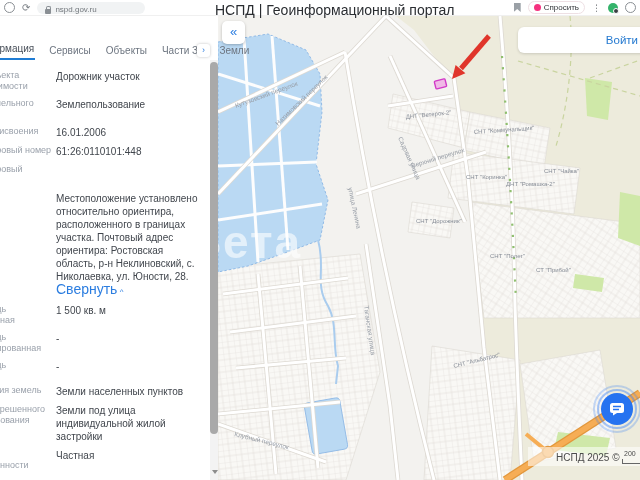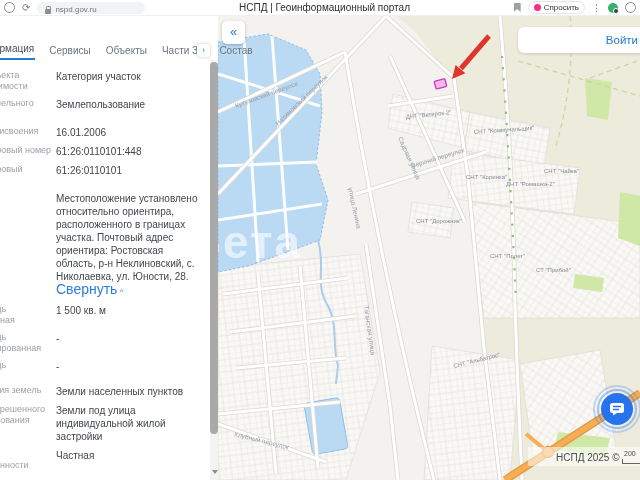--- a/index.html
+++ b/index.html
@@ -11,21 +11,21 @@
            display:flex;align-items:center;padding:0 4px;box-sizing:border-box;gap:7px;
            border-bottom:1px solid #f0f0f0;z-index:30;}
   .bicon{color:#7a7f85;font-size:10px;line-height:10px;}
   .ring{width:9px;height:9px;border:1.4px solid #8a8f94;border-radius:50%;}
   #urlbar{display:flex;align-items:flex-end;gap:4px;background:#f1f3f4;border-radius:7px;
           height:12px;padding:0 8px;width:92px;}
   .lock{width:6px;height:5px;background:#8a8f94;border-radius:1px;position:relative;margin-top:2px;}
   .lock:before{content:"";position:absolute;top:-3px;left:1px;width:3px;height:3px;
           border:1px solid #8a8f94;border-bottom:none;border-radius:2px 2px 0 0;}
   #url{font-size:8px;color:#73787d;}
-  #btitle{position:absolute;left:215px;top:2px;font-size:10px;color:#2a2d31;white-space:nowrap;margin-left:24px;}
+  #btitle{position:absolute;left:215px;top:2px;font-size:14px;color:#2a2d31;white-space:nowrap;}
   #bright{margin-left:auto;display:flex;align-items:center;gap:7px;}
   .ribbon{width:7px;height:9px;background:#9aa0a6;
           clip-path:polygon(0 0,100% 0,100% 100%,50% 68%,0 100%);}
   #ask{display:flex;align-items:center;gap:3px;border:1px solid #eee0e4;border-radius:8px;
        padding:1px 5px;background:#fff;}
   #ask .dot{width:7px;height:7px;border-radius:50%;background:#f5317f;}
   #ask span{font-size:8px;color:#33363a;}
   .kebab{color:#5f6368;font-size:9px;letter-spacing:0;}
   .protect{position:relative;width:10px;height:10px;border-radius:50%;background:#35b36b;}
   .protect:after{content:"";position:absolute;right:-1px;bottom:-1px;width:4px;height:4px;
@@ -263,29 +263,29 @@
       </svg>
     </span>
   </div>
 
   <div id="panel">
     <div id="tabs">
         <div class="tab active">Информация</div>
         <div class="tab">Сервисы</div>
         <div class="tab">Объекты</div>
         <div class="tab">Части ЗУ</div>
-        <div class="tab">Состав</div>
+        <div class="tab">Земли</div>
       </div>
     <div id="tabnext">›</div>
     <div id="rows">
         <div class="row">
           <div class="lbl">
             <span>Вид объекта недвижимости</span>
           </div>
-          <div class="val">Категория участок</div>
+          <div class="val">Дорожник участок</div>
         </div>
         <div class="row">
           <div class="lbl">
             <span>Вид земельного участка</span>
           </div>
           <div class="val">Землепользование</div>
         </div>
         <div class="row">
           <div class="lbl">
             <span>Дата присвоения</span>
@@ -295,21 +295,20 @@
         <div class="row">
           <div class="lbl">
             <span>Кадастровый номер</span>
           </div>
           <div class="val">61:26:0110101:448</div>
         </div>
         <div class="row">
           <div class="lbl">
             <span>Кадастровый квартал</span>
           </div>
-          <div class="val">61:26:0110101</div>
         </div>
         <div class="row">
           <div class="lbl">
             <span></span>
           </div>
           <div class="val">Местоположение установлено относительно ориентира, расположенного в границах участка. Почтовый адрес ориентира: Ростовская область, р-н Неклиновский, с. Николаевка, ул. Юности, 28.<br><a class="lnk">Свернуть</a><span class="caret"> ^</span></div>
         </div>
         <div class="row">
           <div class="lbl">
             <span>Площадь уточненная</span>

